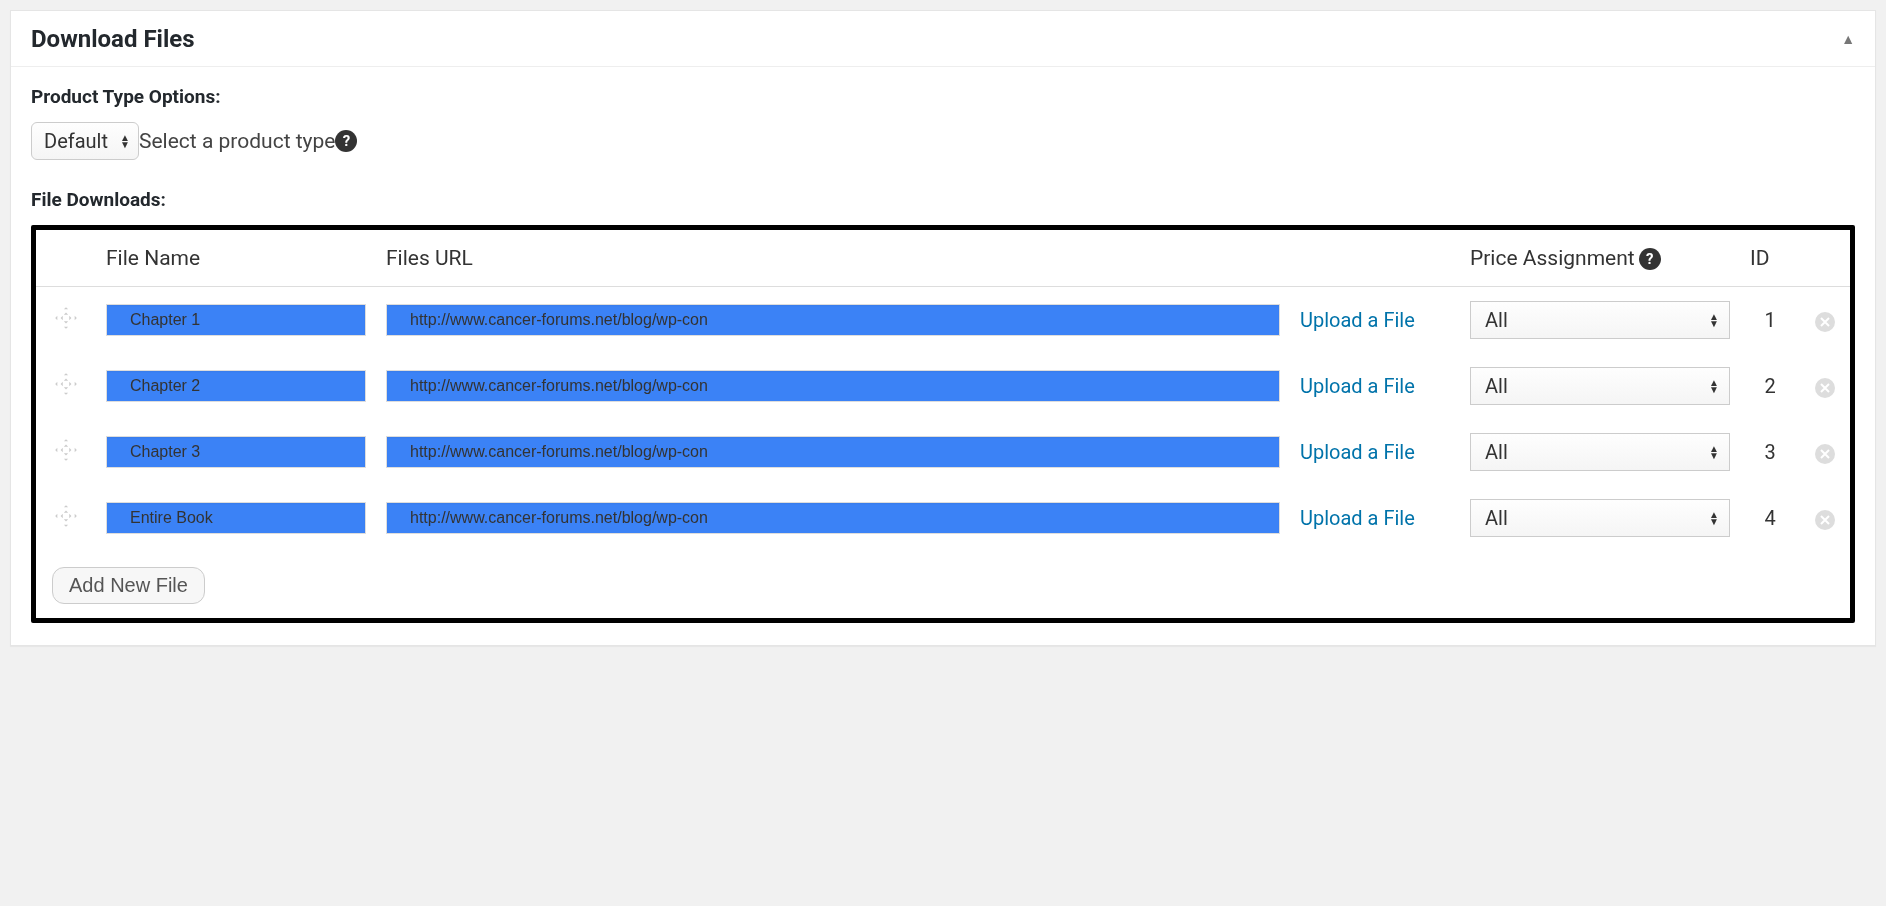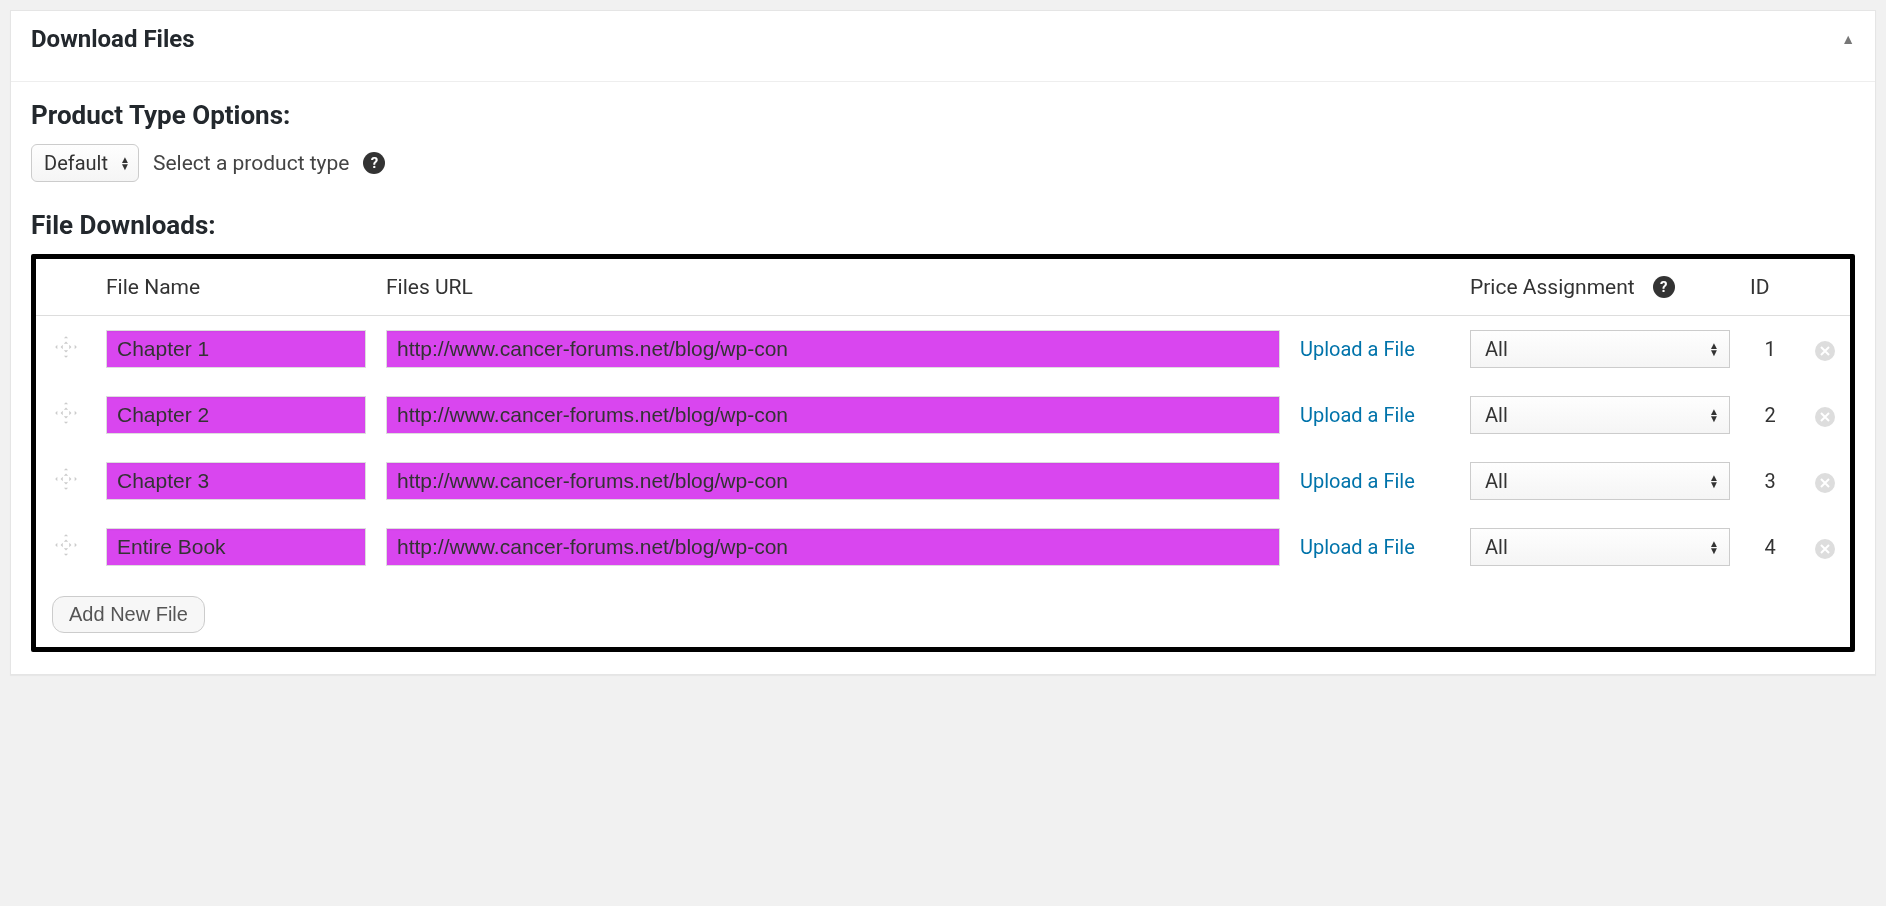--- a/index.html
+++ b/index.html
@@ -13,43 +13,42 @@
   }
   .panel {
     background: #fff;
     border: 1px solid #e5e5e5;
     box-shadow: 0 1px 1px rgba(0,0,0,0.04);
   }
   .panel-header {
     display: flex;
     align-items: center;
     justify-content: space-between;
-    padding: 14px 20px 28px 20px;
+    padding: 14px 20px 13px 20px;
     border-bottom: 1px solid #eee;
     cursor: pointer;
   }
   .panel-header h2 {
     margin: 0;
     font-size: 24px;
     font-weight: 700;
     color: #23282d;
   }
   .panel-body {
     padding: 18px 20px 22px 20px;
   }
   .section-label {
     font-weight: 700;
     color: #23282d;
-    font-size: 26px;
+    font-size: 19px;
     margin-bottom: 14px;
   }
   .product-type-row {
     display: flex;
     align-items: center;
-    gap: 14px;
     margin-bottom: 28px;
   }
   .select-wrap {
     position: relative;
     display: inline-flex;
     align-items: center;
     border: 1px solid #ccc;
     border-radius: 6px;
     background: linear-gradient(#fefefe,#f5f5f5);
     padding: 6px 30px 6px 12px;
@@ -105,23 +104,23 @@
   .col-drag { width: 60px; text-align:center; }
   .col-name { width: 280px; }
   .col-url  { }
   .col-upload { width: 170px; }
   .col-price { width: 280px; }
   .col-id { width: 60px; text-align:center; }
   .col-del { width: 50px; text-align:center; }
   input[type=text] {
     width: 100%;
     border: 1px solid #ddd;
-    background: #d946ef;
-    font-size: 21px;
-    padding: 6px 10px;
+    background: #3b82f6;
+    font-size: 16px;
+    padding: 6px 23px;
     color: #333;
     box-shadow: inset 0 1px 2px rgba(0,0,0,0.05);
   }
   .upload-link {
     color: #0073aa;
     text-decoration: none;
     font-size: 20px;
     cursor: pointer;
   }
   .price-select {
@@ -159,21 +158,21 @@
     color: #555;
     font-size: 20px;
     padding: 6px 16px;
     border-radius: 12px;
     cursor: pointer;
   }
   .collapse-arrow {
     color: #777;
     font-size: 14px;
   }
-  th .th-content { display:flex; align-items:center; gap:18px; }
+  th .th-content { display:flex; align-items:flex-end; gap:4px; }
 </style>
 </head>
 <body>
 
 <div class="panel">
   <div class="panel-header">
     <h2>Download Files</h2>
     <span class="collapse-arrow">▲</span>
   </div>
   <div class="panel-body">

